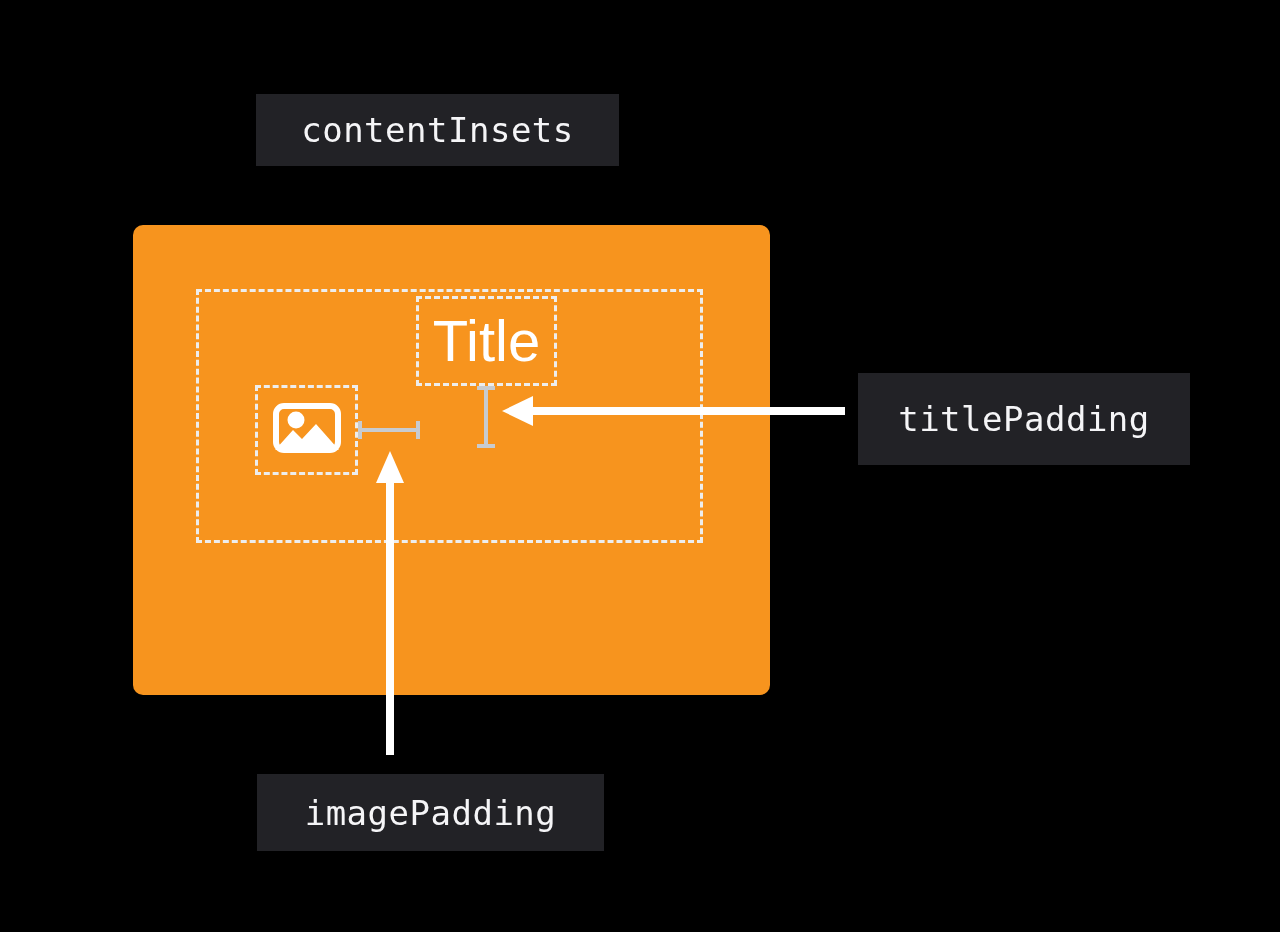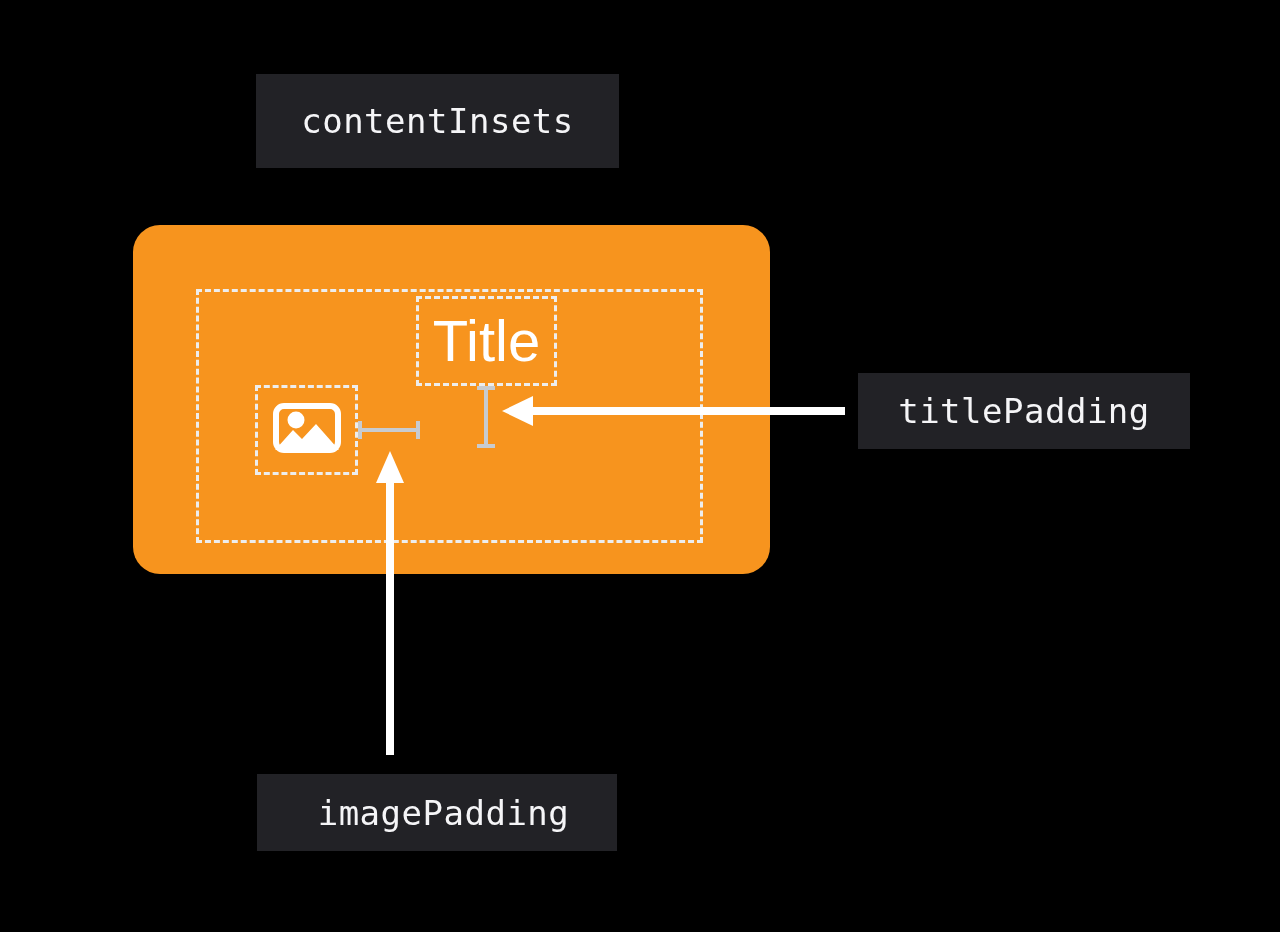--- a/index.html
+++ b/index.html
@@ -16,22 +16,22 @@
     position:relative;width:1280px;height:932px;background:var(--bg);
     overflow:hidden;font-family:"Liberation Sans",sans-serif;
   }
   .code-label{
     position:absolute;display:flex;align-items:center;justify-content:center;
     background:var(--label-bg);color:var(--label-fg);
     font-family:"DejaVu Sans Mono","Liberation Mono",monospace;
     font-size:34px;letter-spacing:0.5px;white-space:nowrap;
   }
   .card{
-    position:absolute;left:133px;top:225px;width:637px;height:349px;
-    background:var(--orange);border-radius:27px;
+    position:absolute;left:133px;top:225px;width:637px;height:470px;
+    background:var(--orange);border-radius:10px;
   }
   .dashed{
     position:absolute;border:3px dashed var(--dash);box-sizing:border-box;
   }
   .content-area{left:63px;top:64px;width:507px;height:254px;}
   .image-box{left:122px;top:160px;width:103px;height:90px;display:flex;align-items:center;justify-content:center;}
   .title-box{left:283px;top:71px;width:141px;height:90px;}
   .subtitle-box{left:285px;top:223px;width:236px;height:87px;}
   .card-text{
     display:flex;align-items:center;justify-content:center;
@@ -47,21 +47,21 @@
   .arrowhead.up{
     border-left:14px solid transparent;border-right:14px solid transparent;
     border-bottom:32px solid var(--arrow);
   }
 </style>
 </head>
 <body>
 
 <div class="canvas">
 
-  <div class="code-label" style="left:256px;top:74px;width:363px;height:94px;">contentInsets</div>
+  <div class="code-label" style="left:256px;top:94px;width:363px;height:72px;">contentInsets</div>
 
   <div class="card">
 
     <div class="dashed content-area"></div>
 
     <div class="dashed image-box">
       <span>
         <svg width="74" height="56" viewBox="0 0 74 56">
           <defs>
             <clipPath id="pc">
@@ -90,22 +90,22 @@
       <div class="guide" style="left:283px;top:196px;width:4px;height:18px;"></div>
     </div>
 
   </div>
 
   <div>
     <div class="arrowhead left" style="left:502px;top:396px;"></div>
     <div class="arrow-line" style="left:530px;top:407px;width:315px;height:8px;"></div>
   </div>
 
-  <div class="code-label" style="left:858px;top:373px;width:332px;height:76px;">titlePadding</div>
+  <div class="code-label" style="left:858px;top:373px;width:332px;height:92px;">titlePadding</div>
 
   <div>
     <div class="arrowhead up" style="left:376px;top:451px;"></div>
     <div class="arrow-line" style="left:386px;top:481px;width:8px;height:274px;"></div>
   </div>
 
-  <div class="code-label" style="left:257px;top:774px;width:347px;height:77px;padding-left:13px;">imagePadding</div>
+  <div class="code-label" style="left:257px;top:774px;width:347px;height:77px;">imagePadding</div>
 
 </div>
 
 </body></html>

